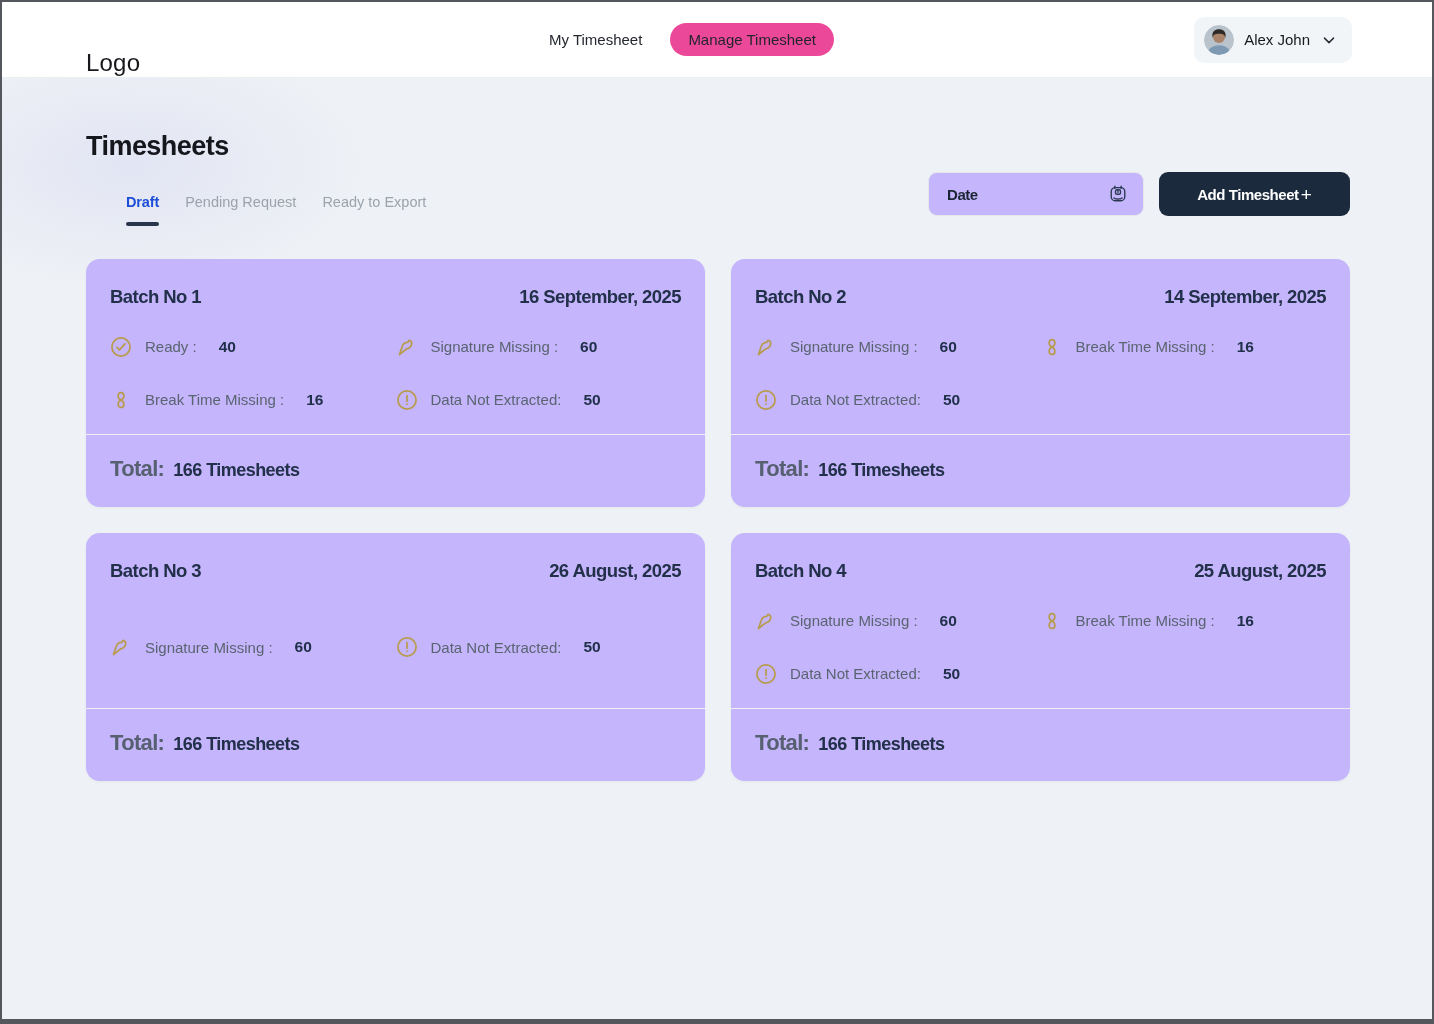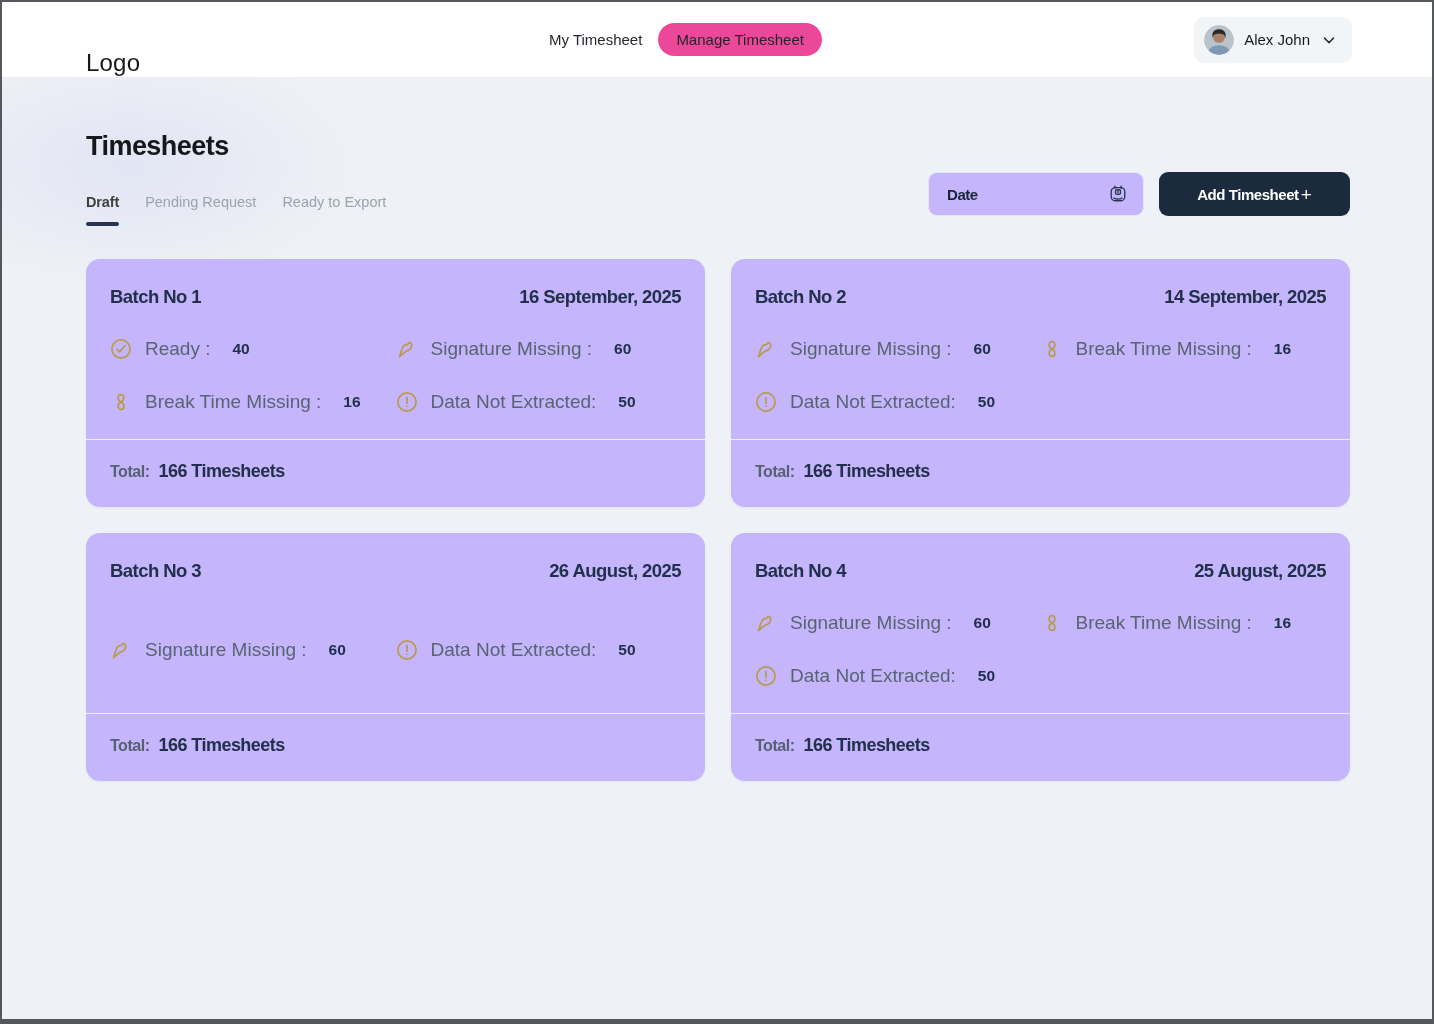--- a/index.html
+++ b/index.html
@@ -17,40 +17,40 @@
   }
   .cond { font-weight: 700; letter-spacing: -0.03em; }
 
   
   .header {
     height: 76px; background: #ffffff; border-bottom: 1px solid #ebedf0;
     position: relative; display: flex; align-items: flex-end;
     padding: 0 80px 0 84px;
   }
   .logo { font-size: 24px; font-weight: 500; color: #17181c; letter-spacing: 0.2px; }
-  .nav { position: absolute; left: 547px; top: 0; height: 100%; display: flex; align-items: center; gap: 16px; }
+  .nav { position: absolute; left: 547px; top: 0; height: 100%; display: flex; align-items: center; gap: 28px; }
   .nav-link { font-size: 15px; color: #23272e; font-weight: 500; cursor: pointer; }
   .nav-pill { font-size: 15px; color: #1f242b; font-weight: 500; background: #ec4899; border-radius: 999px; padding: 8px 18px; cursor: pointer; }
   .user-chip {
     position: absolute; right: 80px; top: 50%; transform: translateY(-50%);
     display: flex; align-items: center; gap: 10px;
     background: #f2f5f8; border-radius: 10px; padding: 8px 14px 8px 10px; cursor: pointer;
   }
   .avatar { width: 30px; height: 30px; border-radius: 50%; overflow: hidden; flex: 0 0 auto; }
   .user-name { font-size: 15px; color: #17191d; }
   .chev { width: 18px; height: 18px; display: block; }
 
   
   .main { padding: 0 82px 0 84px; }
   .page-title { margin-top: 53px; font-size: 27px; font-weight: 700; letter-spacing: -0.02em; color: #15171c; }
 
   .toolbar { position: relative; height: 54px; margin-top: 10px; }
   .tabs { position: absolute; left: 0; bottom: 0; display: flex; gap: 26px; }
   .tab { font-size: 14.5px; color: #9ba3ad; padding-bottom: 16px; position: relative; cursor: pointer; }
-  .tab.active { color: #404040; font-weight: 700; letter-spacing: -0.01em; }
+  .tab.active { color: #1d4ed8; font-weight: 700; letter-spacing: -0.01em; margin-left: 40px; }
   .tab.active::after {
     content: ""; position: absolute; left: 0; bottom: 0;
     width: 33px; height: 4.5px; border-radius: 3px; background: #27364d;
   }
   .controls { position: absolute; right: 0; top: 0; display: flex; gap: 15px; }
   .date-box {
     width: 216px; height: 44px; background: #c4b5fd; border: 1px solid #e3e6eb; border-radius: 9px;
     display: flex; align-items: center; justify-content: space-between; padding: 0 14px 0 18px; cursor: pointer;
   }
   .date-box .cond { font-size: 15px; color: #1b2534; }
@@ -72,27 +72,27 @@
   .card-head { display: flex; justify-content: space-between; align-items: baseline; padding: 27px 24px 0; }
   .card-head .title { font-size: 18.5px; color: #22304a; }
   .card-head .date  { font-size: 18.5px; color: #22304a; }
   .stats {
     flex: 1; display: grid; grid-template-columns: 1fr 1fr;
     align-content: center; row-gap: 31px; padding: 4px 24px 0;
   }
   .stat { display: flex; align-items: center; gap: 13px; }
   .stat .icon { width: 22px; height: 22px; color: #b89b4b; flex: 0 0 auto; }
   .stat .icon svg { width: 22px; height: 22px; display: block; }
-  .stat .label { font-size: 19px; color: #5a6470; }
+  .stat .label { font-size: 15px; color: #5a6470; }
   .stat .value { font-size: 15.5px; font-weight: 700; color: #20304a; margin-left: 9px; }
   .card-foot {
     border-top: 1.5px solid #edeff2; padding: 21px 24px 25px;
     display: flex; align-items: baseline; gap: 9px;
   }
-  .card-foot .total-label { font-size: 16px; color: #566070; }
+  .card-foot .total-label { font-size: 22px; color: #566070; }
   .card-foot .total-value { font-size: 18px; color: #22304a; }
 </style>
 </head>
 <body>
 
 <header class="header">
   <div class="logo">Logo</div>
 
   <nav class="nav">
     <span class="nav-link">My Timesheet</span>

